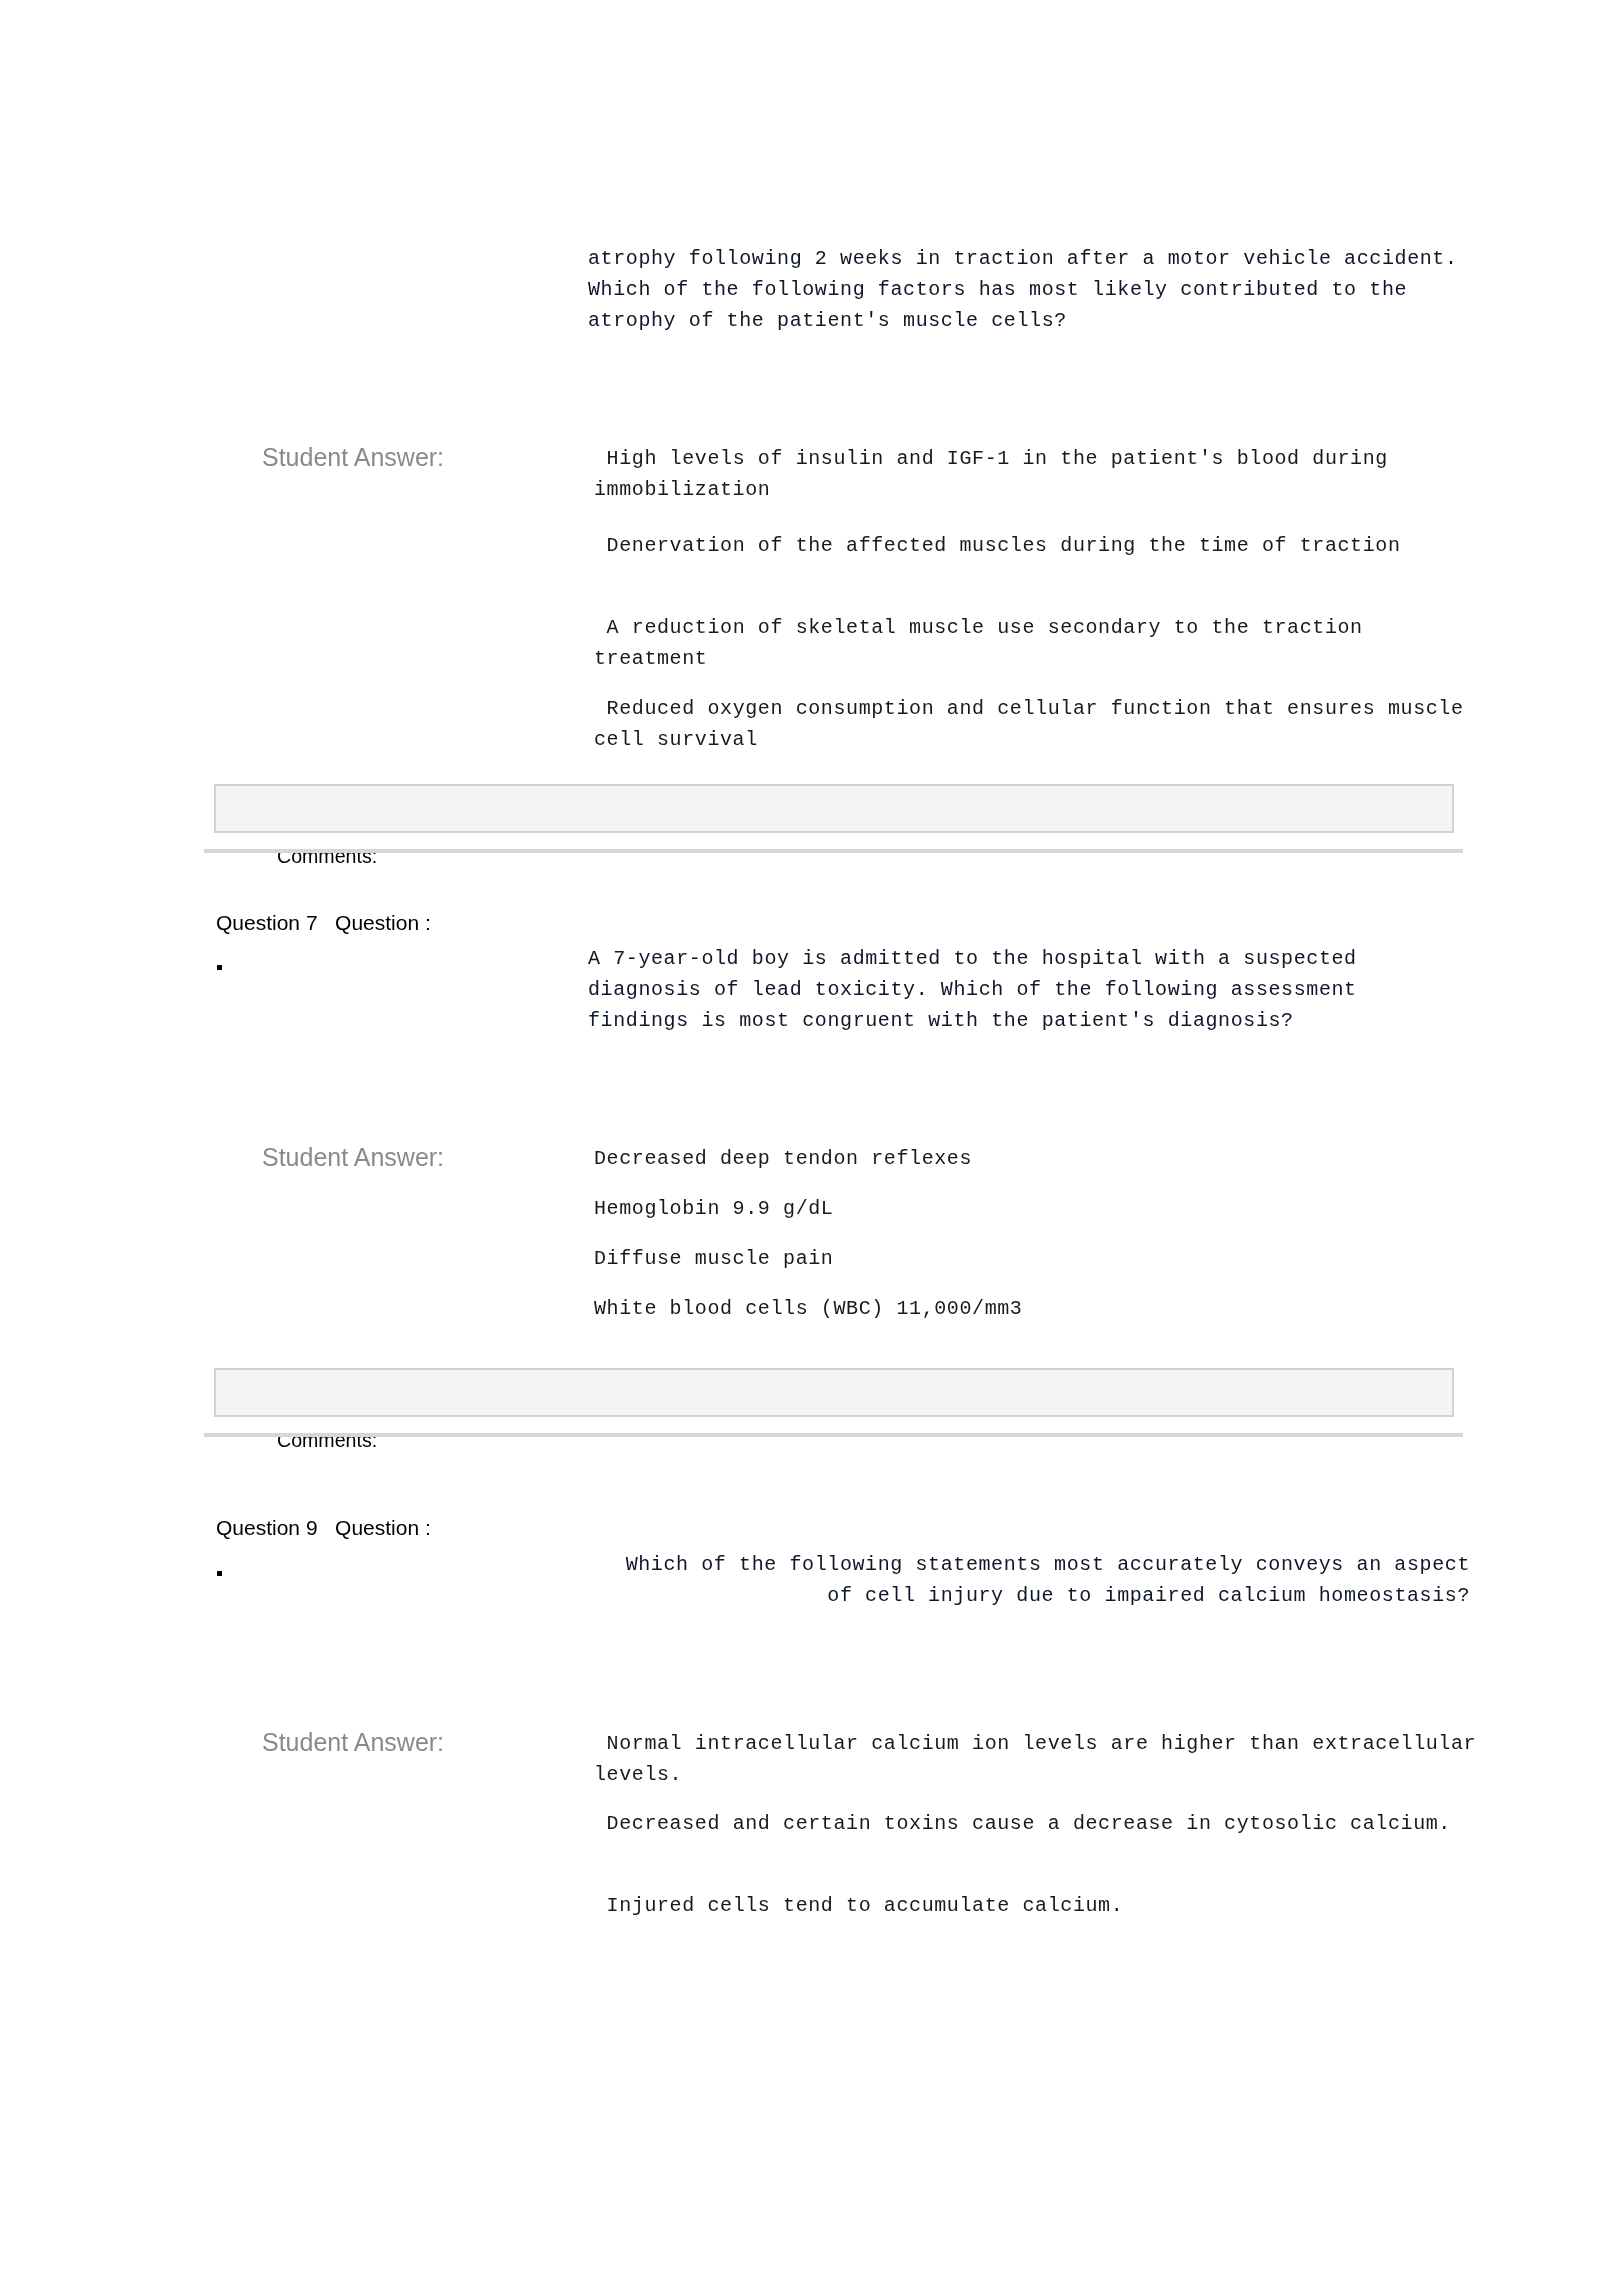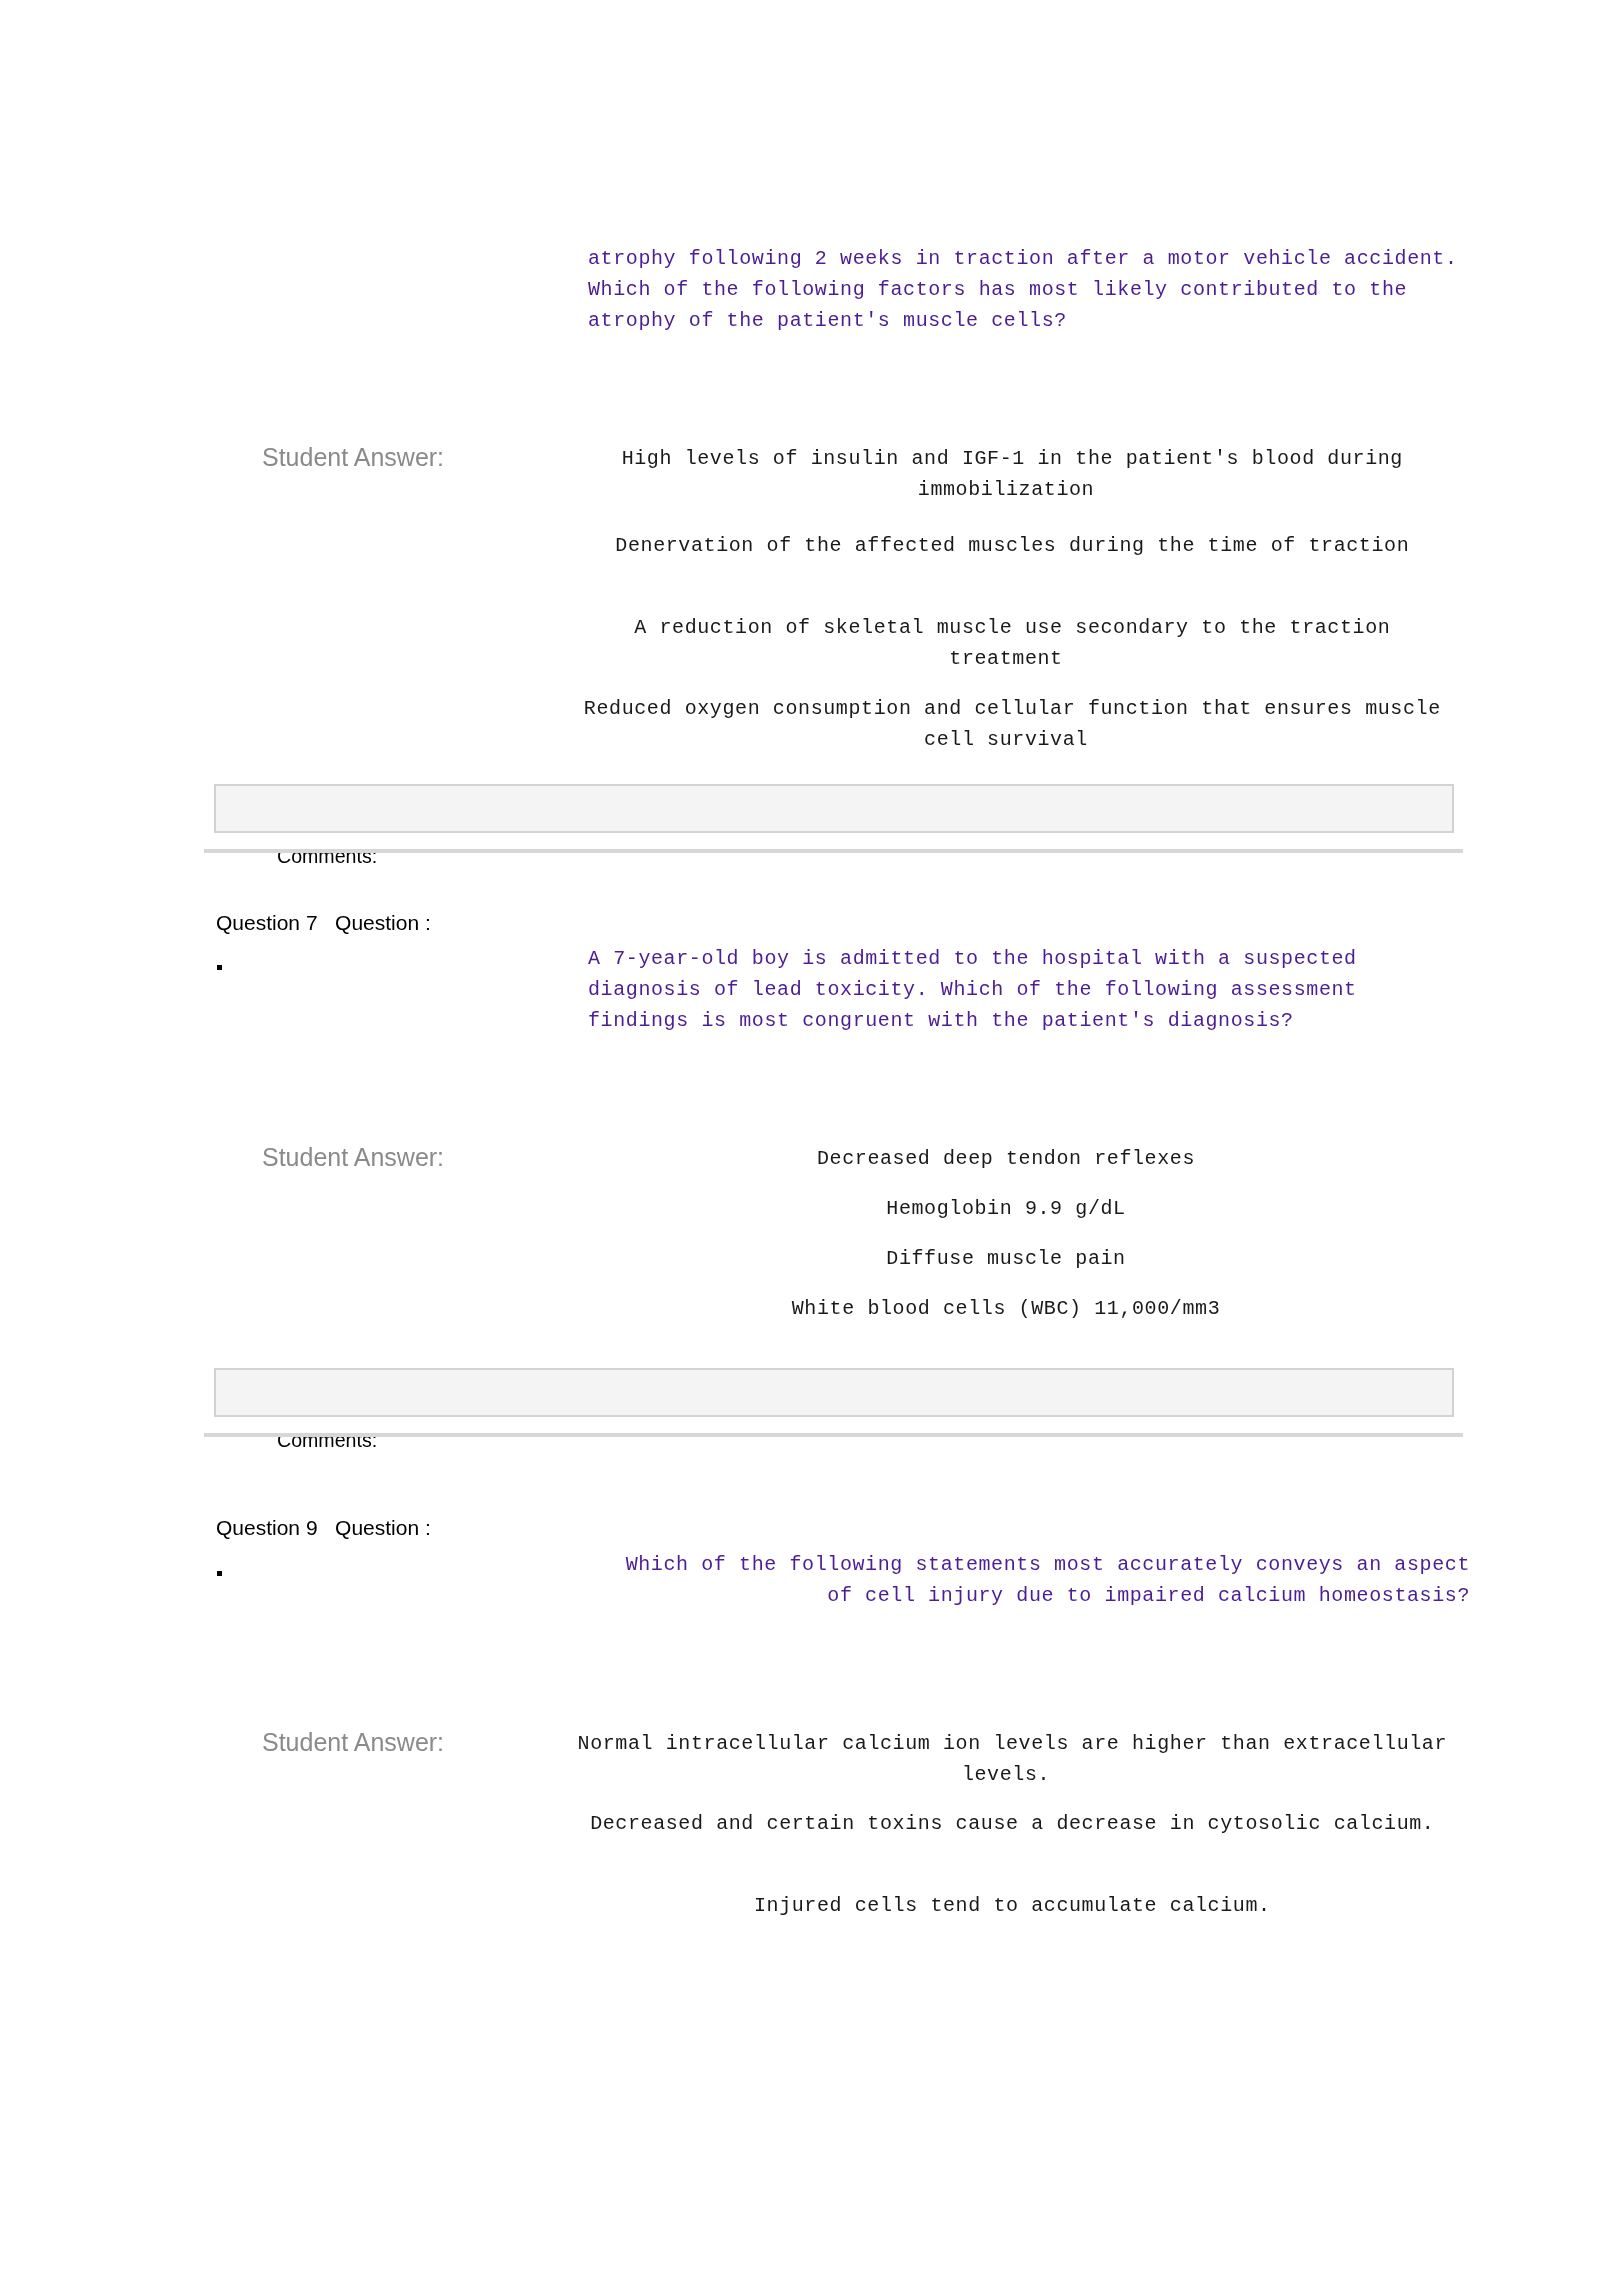--- a/index.html
+++ b/index.html
@@ -49,45 +49,44 @@
     background: #000000;
   }
 
   .qtext {
     position: absolute;
     left: 588px;
     width: 882px;
     font-family: "Liberation Mono", monospace;
     font-size: 20px;
     line-height: 31px;
-    color: #4c1d95;
+    color: #0f172a;
     white-space: pre-wrap;
     letter-spacing: 0.6px;
   }
 
   .sa-label {
     position: absolute;
     left: 262px;
     font-family: "Liberation Sans", sans-serif;
     font-size: 25px;
     color: #8a8a8a;
     white-space: pre;
   }
 
   .opt {
     position: absolute;
-    left: 560px;
+    left: 594px;
     width: 892px;
     font-family: "Liberation Mono", monospace;
     font-size: 20px;
     line-height: 31px;
     color: #1a1a1a;
     white-space: pre-wrap;
     letter-spacing: 0.6px;
-    text-align: center;
   }
 
   
   .comments-box {
     position: absolute;
     left: 214px;
     width: 1240px;
     height: 49px;
     background: #f4f4f4;
     border: 2px solid #d2d2d2;

